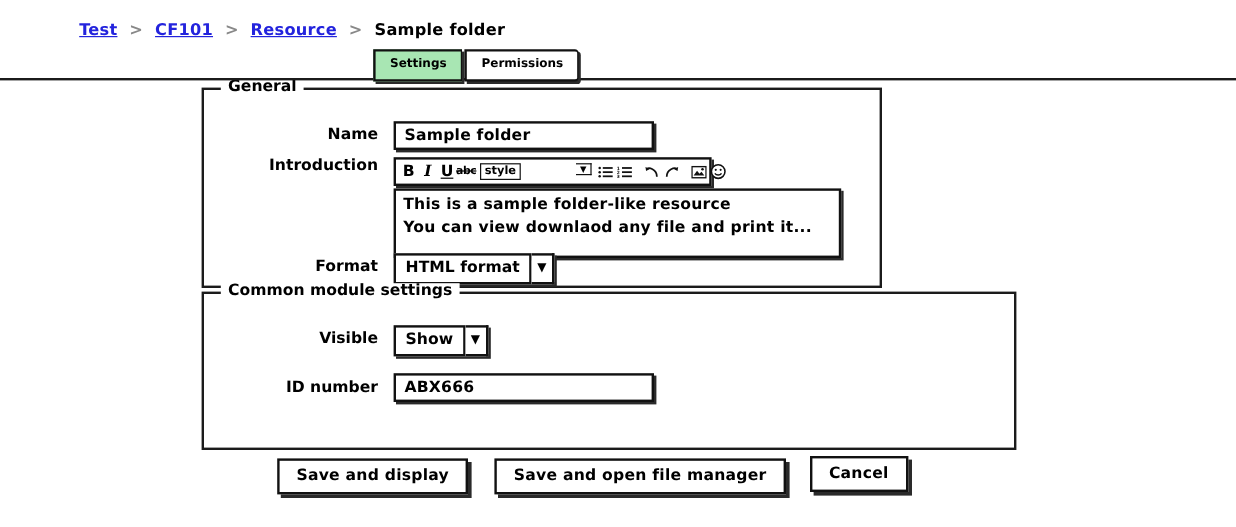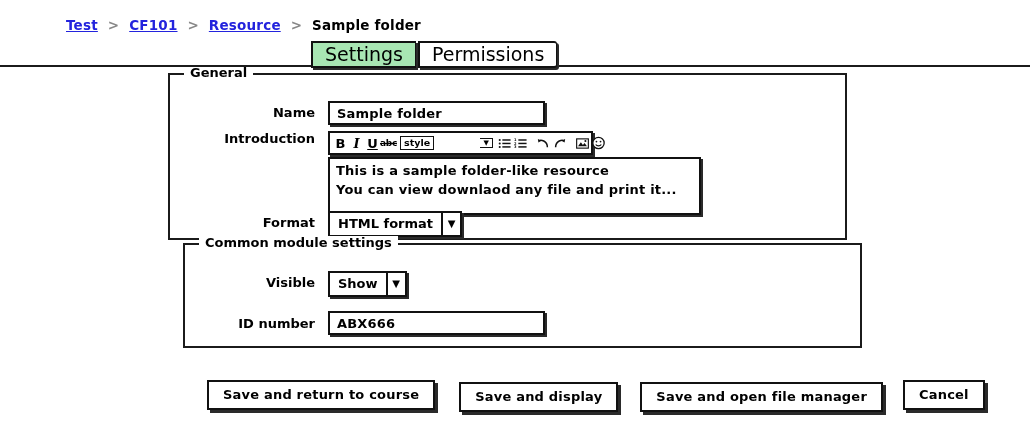--- a/index.html
+++ b/index.html
@@ -47,22 +47,22 @@
     left: 311px;
     top: 41px;
     display: flex;
     align-items: stretch;
     z-index: 4;
   }
   .tab {
     border: 2px solid #111;
     border-right-width: 1px;
     background: #ffffff;
-    font-size: 19px;
-    font-weight: normal;
+    font-size: 10px;
+    font-weight: bold;
     padding: 4px 12px 5px 12px;
     line-height: 14px;
     white-space: nowrap;
     box-shadow: 2px 2px 0 0 #2a2a2a;
     cursor: pointer;
     position: relative;
   }
   .tab + .tab { margin-left: 2px; }
   .tab.active { background: #a8e6b3; }
   .tab.last { border-top-right-radius: 3px; border-bottom-right-radius: 3px; }
@@ -89,22 +89,22 @@
     position: absolute;
     top: -9px;
     left: 14px;
     background: #ffffff;
     padding: 0 6px;
     font-size: 13px;
     font-weight: bold;
     line-height: 14px;
     white-space: nowrap;
   }
-  #fs-general { left: 168px; top: 73px; width: 679px; height: 167px; }
-  #fs-common  { left: 183px; top: 243px; width: 679px; height: 105px; }
+  #fs-general { left: 168px; top: 73px; width: 567px; height: 167px; }
+  #fs-common  { left: 168px; top: 243px; width: 679px; height: 132px; }
   .flabel {
     position: absolute;
     text-align: right;
     font-size: 13px;
     font-weight: bold;
     white-space: nowrap;
     line-height: 16px;
   }
 
   .textbox {
@@ -191,21 +191,21 @@
     letter-spacing: -0.3px;
   }
   .tsep {
     width: 1px;
     height: 15px;
     background: #222;
     margin: 0 3px;
   }
   .style-select {
     display: flex;
-    align-items: center;
+    align-items: flex-start;
     height: 15px;
     margin: 0 3px;
     cursor: pointer;
     gap: 46px;
   }
   .style-select .sv {
     border: 1.5px solid #111;
     font-size: 9.5px;
     font-weight: bold;
     padding: 0 3px;
@@ -386,17 +386,16 @@
 <div class="flabel" style="left:195px; top:275px; width:120px;">Visible</div>
 <div class="selectwrap" style="left:328px; top:271px;">
   <div class="selval">Show</div>
   <div class="selarrow">▼</div>
 </div>
 
 <div class="flabel" style="left:195px; top:316px; width:120px;">ID number</div>
 <div class="textbox" id="idnumber-input" style="left:328px; top:311px; width:217px; height:24px;">ABX666</div>
 
 <div id="buttonbar">
-  <div class="btn">Save and return to course</div>
   <div class="btn gap1 raise">Save and display</div>
   <div class="btn gap2 raise">Save and open file manager</div>
   <div class="btn gap3">Cancel</div>
 </div>
 
 </body></html>

